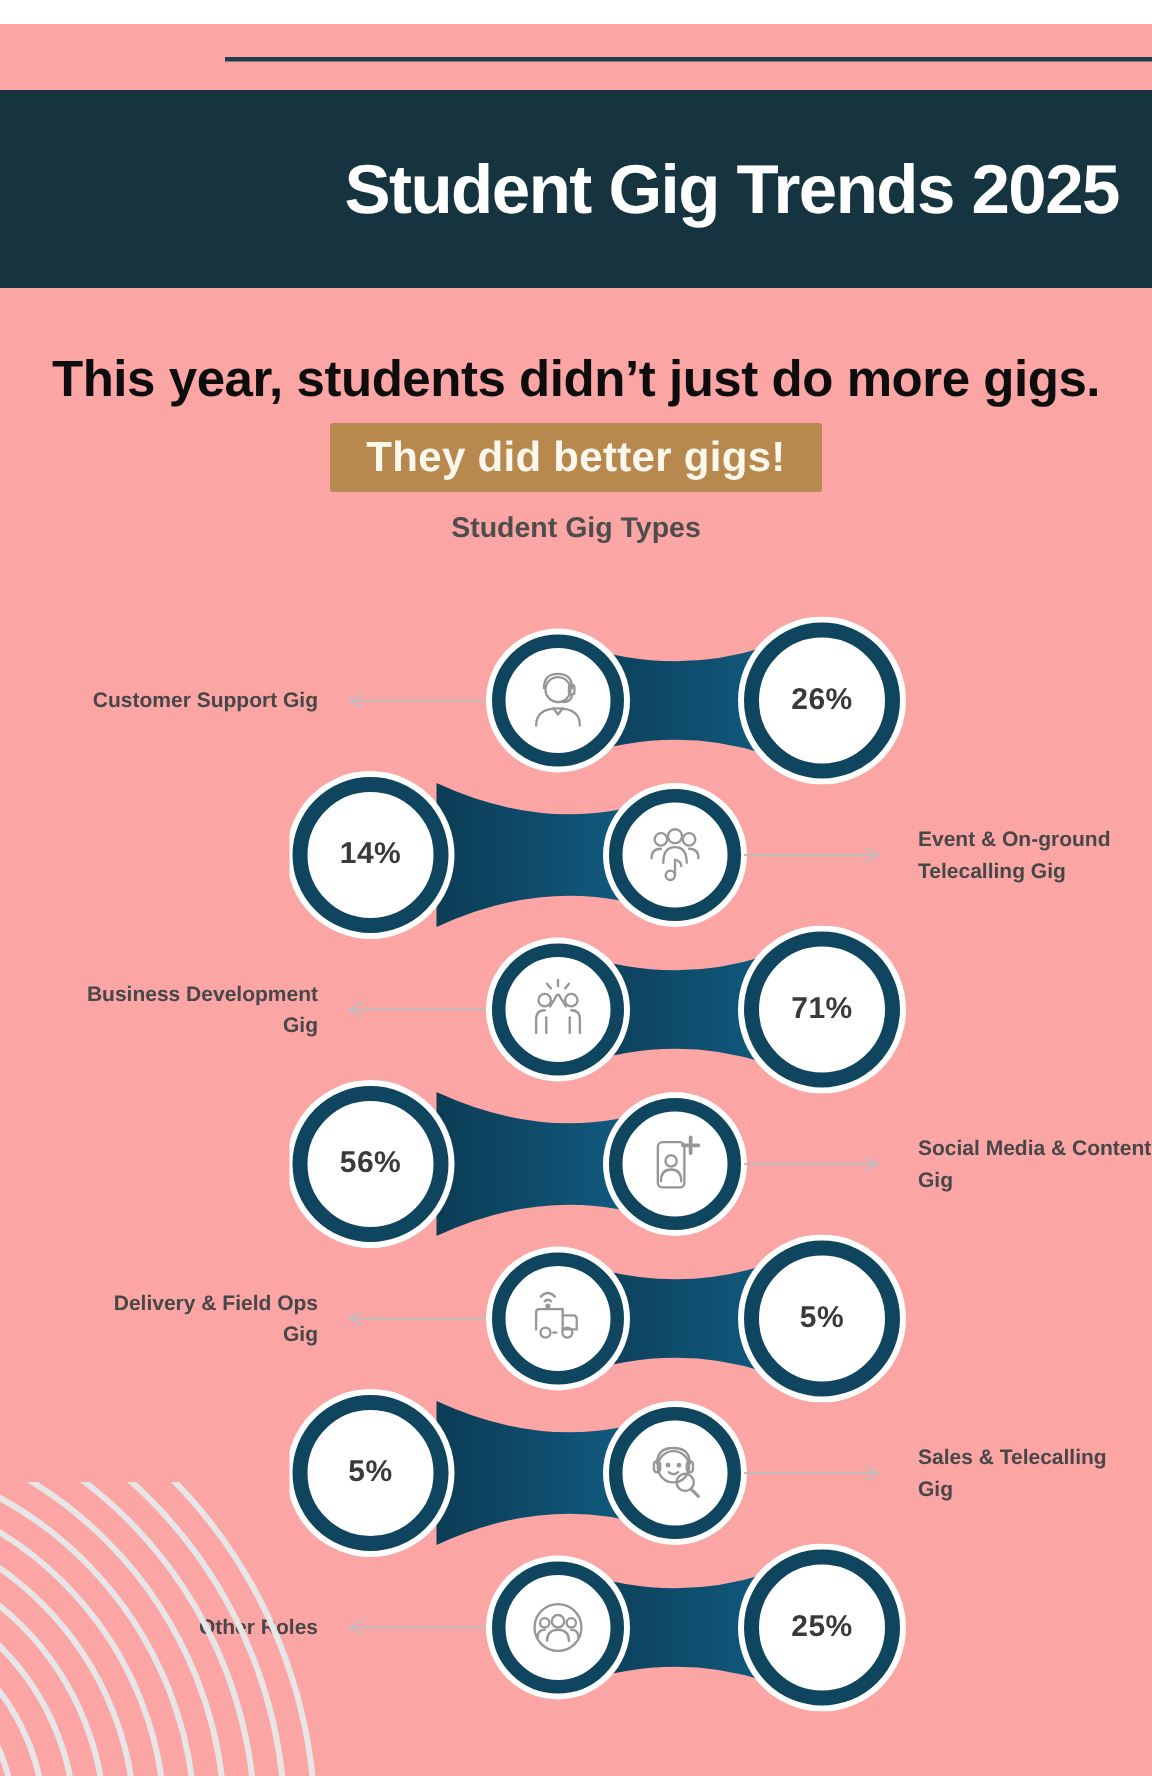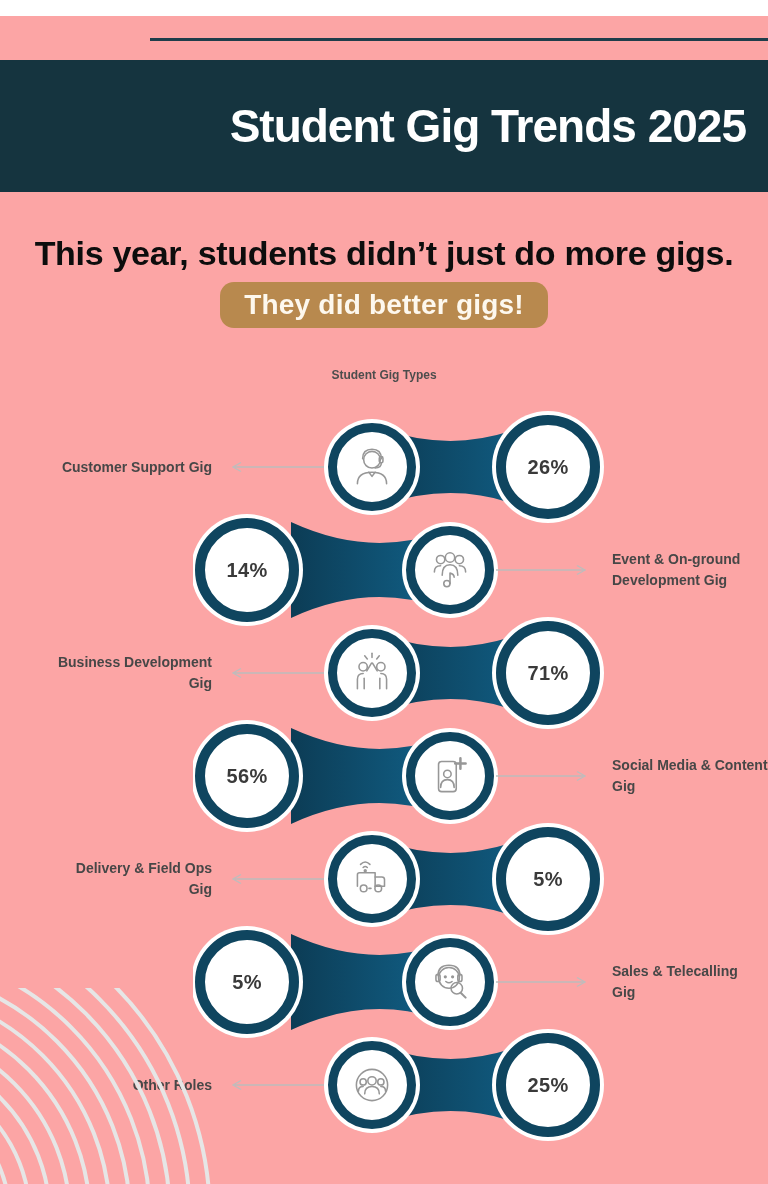--- a/index.html
+++ b/index.html
@@ -8,23 +8,23 @@
   
   .top-line{position:absolute;top:22px;left:150px;right:0;height:3px;background:#1e3d4a;}
   .header-band{position:absolute;top:44px;left:0;width:100%;height:132px;background:#15343f;
                display:flex;align-items:center;justify-content:flex-end;}
   .header-title{color:#ffffff;font-size:46px;font-weight:800;letter-spacing:-1px;padding-right:22px;white-space:nowrap;}
   
   .subtitle{position:absolute;top:218px;left:0;width:100%;text-align:center;
             font-size:34px;font-weight:700;color:#0d0d0d;letter-spacing:-0.3px;}
   .badge-row{position:absolute;top:266px;left:0;width:100%;display:flex;justify-content:center;}
   .badge{background:#b8894e;color:#fdf8ee;font-size:28px;font-weight:800;letter-spacing:0.2px;
-         padding:7px 24px;border-radius:14px;}
-  .chart-title{position:absolute;top:352px;left:0;width:100%;text-align:center;box-sizing:border-box;
-               font-size:12px;font-weight:700;color:#4d4d4d;}
+         padding:7px 24px;border-radius:2px;}
+  .chart-title{position:absolute;top:326px;left:0;width:100%;text-align:center;box-sizing:border-box;
+               font-size:19px;font-weight:700;color:#4d4d4d;}
   
   .chart{position:absolute;top:399px;left:0;width:768px;}
   .row{position:relative;height:103px;}
   .dumbbell{position:absolute;top:50%;transform:translateY(-50%);}
   .dumbbell.odd{left:322px;}
   .dumbbell.even{left:193px;}
   .conn{fill:url(#dumbGrad);}
   .halo{fill:#ffffff;}
   .ring{fill:#ffffff;stroke:#0f455f;}
   .ring.small{stroke-width:9;}
@@ -129,21 +129,21 @@
           <circle cx="21" cy="37" r="3"></circle>
             <path d="M 24 37 V 27 Q 28 28 28 31"></path>
         </svg>
       </span>
       <svg class="arrow right" width="96" height="12">
         <line x1="0" y1="6" x2="89" y2="6"></line>
           <path d="M 81 1.5 L 89 6 L 81 10.5"></path>
       </svg>
       <div class="lbl right">
         <span>Event &amp; On-ground</span>
-        <span>Development Gig</span>
+        <span>Telecalling Gig</span>
       </div>
     </div>
 
     <div class="row">
       <div class="lbl left">
         <span>Business Development</span>
         <span>Gig</span>
       </div>
       <svg class="arrow left" width="104" height="12">
         <line x1="7" y1="6" x2="104" y2="6"></line>

